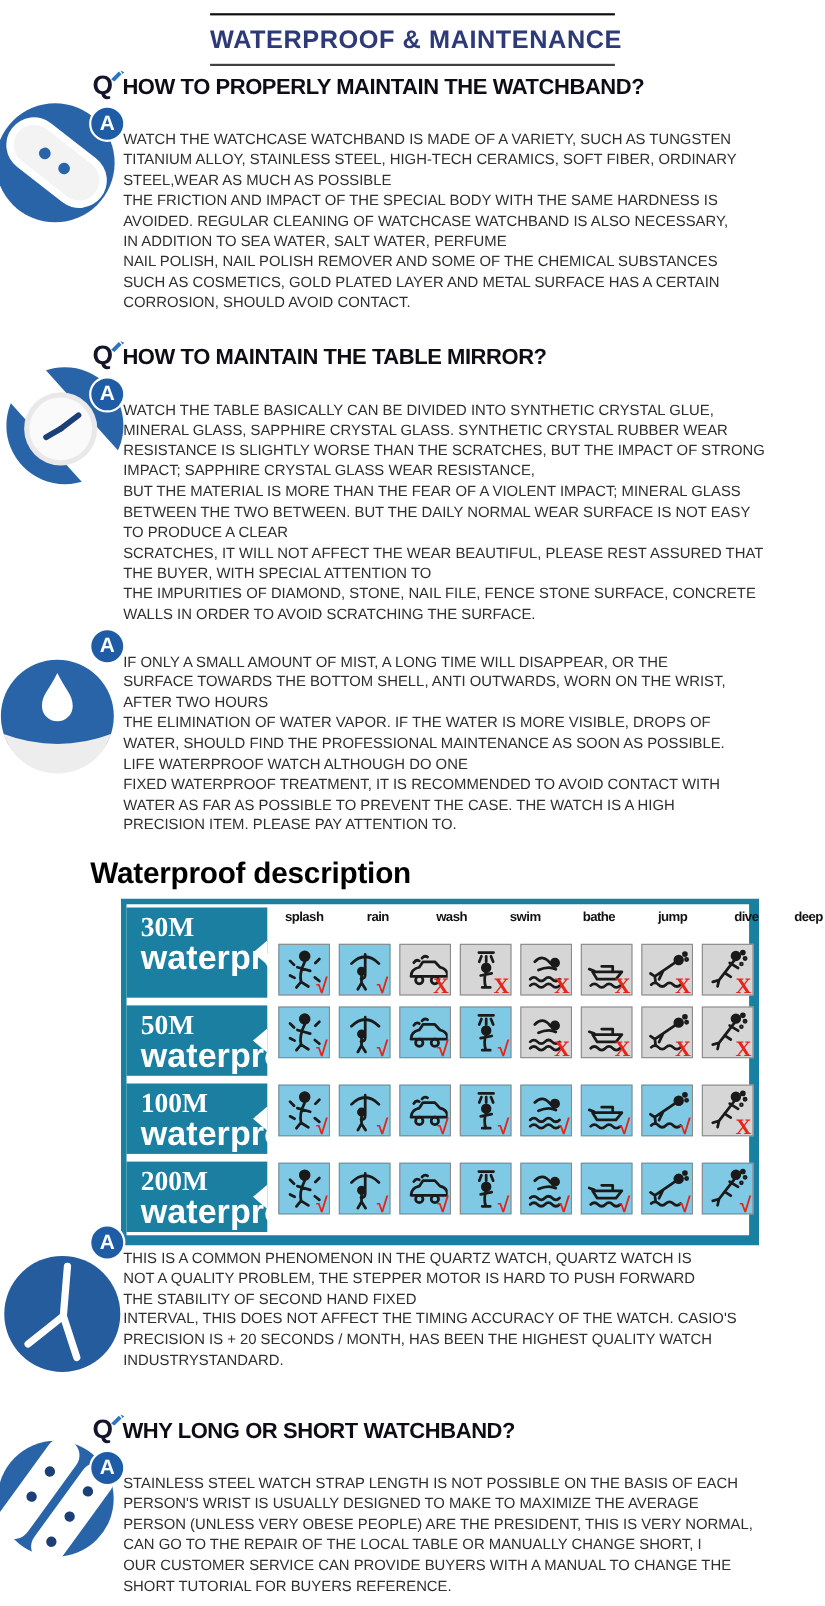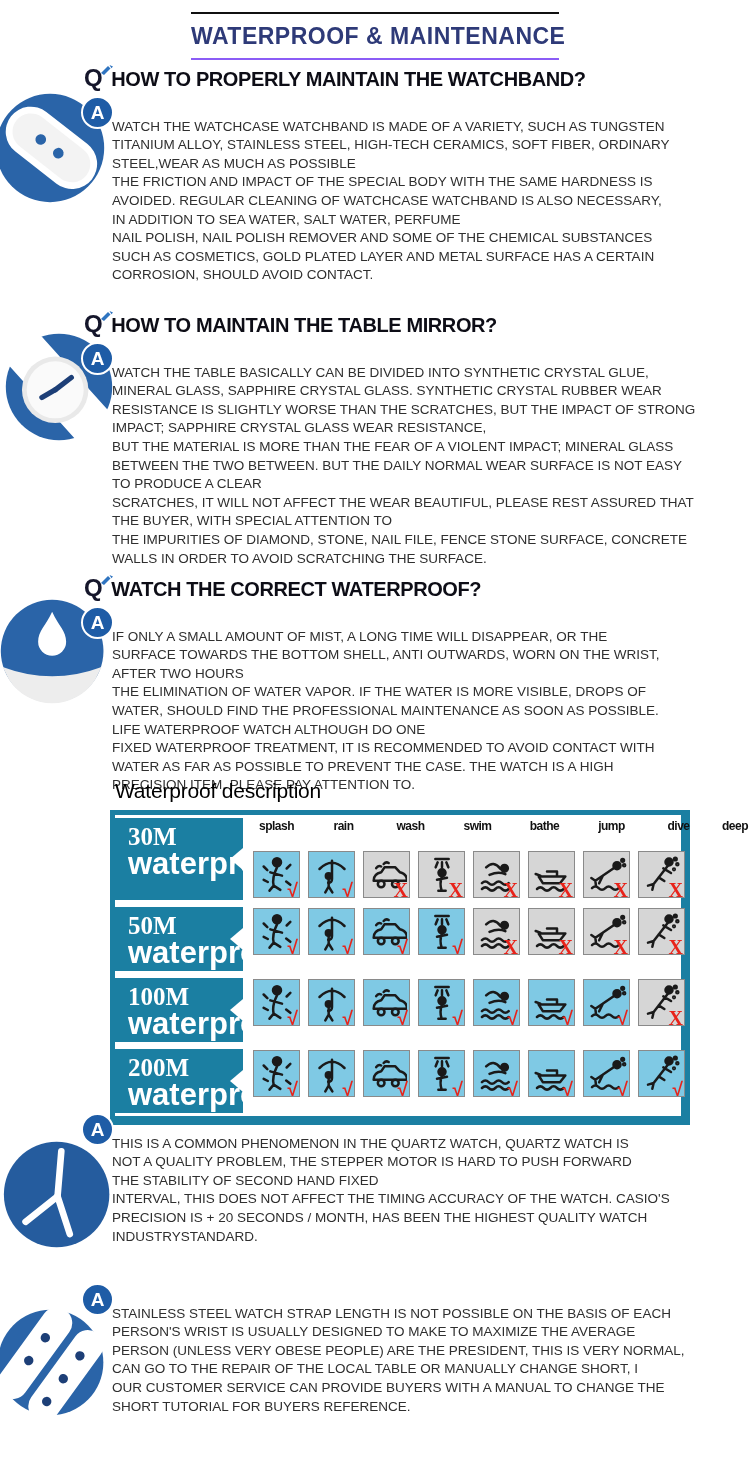--- a/index.html
+++ b/index.html
@@ -1,37 +1,37 @@
 <!DOCTYPE html>
 <html><head>
 <meta charset="utf-8">
 <style>
   html,body{margin:0;padding:0;background:#fff;}
   body{width:750px;height:1460px;overflow:hidden;font-family:"Liberation Sans",sans-serif;}
   .page{position:relative;width:750px;height:1460px;background:#fff;overflow:hidden;}
 
   
   .hdr{position:absolute;top:12px;left:0;width:750px;text-align:center;}
-  .hdr-box{display:inline-block;width:368px;border-top:2px solid #101010;border-bottom:2px solid #8b5cf6;padding:9px 0 8px 0;}
+  .hdr-box{display:inline-block;width:368px;border-top:2px solid #101010;border-bottom:2px solid #404040;padding:9px 0 8px 0;}
   .hdr-title{font-size:23px;font-weight:bold;color:#2e3a78;letter-spacing:0.5px;white-space:nowrap;}
 
   
   .qa{position:absolute;left:0;width:750px;}
   .qa h2{margin:0 0 7px 84px;font-size:20px;font-weight:bold;color:#0d0d16;letter-spacing:-0.4px;white-space:nowrap;}
   .q-glyph{position:relative;display:inline-block;font-size:24px;margin-right:9px;color:#15162b;}
   .q-spark{position:absolute;top:-9px;right:-11px;width:13px;height:13px;}
   .answer{position:relative;margin-left:112px;width:640px;font-size:13.5px;line-height:18.6px;color:#2f2f2f;white-space:pre-line;}
   .a-badge{position:absolute;left:-31px;top:-3px;width:29px;height:29px;border-radius:50%;background:#1e5ca6;color:#fff;
            font-weight:bold;font-size:19px;text-align:center;line-height:29px;border:2px solid #fff;box-sizing:content-box;}
   .big-icon{position:absolute;}
   .big-icon svg{display:block;}
 
   
   .wp{position:absolute;left:0;width:750px;}
-  .wp h3{margin:0 0 7px 115px;font-size:21px;font-weight:normal;color:#000;letter-spacing:-0.2px;}
+  .wp h3{margin:0 0 7px 82px;font-size:27px;font-weight:bold;color:#000;letter-spacing:-0.2px;}
   .wp-table{margin-left:110px;width:580px;box-sizing:border-box;border:5px solid #1b7fa2;border-right-width:9px;border-bottom-width:9px;background:#fff;padding:3px 0 3px 0;}
   .wp-row{display:flex;align-items:stretch;}
   .wp-row + .wp-row{margin-top:7px;}
   .wp-label{width:128px;flex:0 0 128px;background:#1b7fa2;color:#fff;position:relative;padding:5px 0 5px 13px;box-sizing:border-box;}
   .wp-label .l1{font-size:25px;font-weight:bold;line-height:28px;font-family:Liberation Serif, serif;}
   .wp-label .l2{font-size:31px;font-weight:bold;line-height:26px;}
   .wp-notch{position:absolute;right:0;top:50%;margin-top:-11px;width:0;height:0;
             border-top:11px solid transparent;border-bottom:11px solid transparent;border-right:13px solid #fff;}
   .wp-right{flex:1;padding:1px 4px 2px 10px;}
   .wp-heads{display:flex;gap:20px;margin-bottom:18px;}
@@ -118,24 +118,20 @@
   </section>
 
   <section class="qa" style="top:574px;">
     <span class="big-icon" style="left:-2px;top:22px;">
       <svg width="112" height="112" viewBox="0 0 120 120">
         <circle cx="58" cy="59" r="55" fill="#2a64a8"></circle>
         <path d="M5 76 q53 20 106 0 l-7 14 a55 55 0 0 1 -92 0 z" fill="#ededed"></path>
         <path d="M58 17 C51 32 43 38 43 49 a15 15 0 0 0 30 0 C73 38 65 32 58 17 z" fill="#fff"></path>
       </svg>
     </span>
-    <h2><span class="q-glyph"><span>Q</span><span class="q-spark"><svg width="13" height="13" viewBox="0 0 13 13">
-              <path d="M1 9 L8 2 L10.5 4.5 L4 11 Z" fill="#2f74c0"></path>
-              <path d="M9.5 1 L13 2.6 L11.4 4.2 Z" fill="#2f74c0"></path>
-            </svg></span></span><span>WATCH THE CORRECT WATERPROOF?</span></h2>
     <div class="answer">
       <span class="a-badge">A</span><span>IF ONLY A SMALL AMOUNT OF MIST, A LONG TIME WILL DISAPPEAR, OR THE
 SURFACE TOWARDS THE BOTTOM SHELL, ANTI OUTWARDS, WORN ON THE WRIST,
 AFTER TWO HOURS
 THE ELIMINATION OF WATER VAPOR. IF THE WATER IS MORE VISIBLE, DROPS OF
 WATER, SHOULD FIND THE PROFESSIONAL MAINTENANCE AS SOON AS POSSIBLE.
 LIFE WATERPROOF WATCH ALTHOUGH DO ONE
 FIXED WATERPROOF TREATMENT, IT IS RECOMMENDED TO AVOID CONTACT WITH
 WATER AS FAR AS POSSIBLE TO PREVENT THE CASE. THE WATCH IS A HIGH
 PRECISION ITEM. PLEASE PAY ATTENTION TO.</span>
@@ -485,20 +481,24 @@
           <rect x="22" y="6" width="33" height="112" rx="16" fill="#fff"></rect>
           <circle cx="38" cy="42" r="5" fill="#1d3f77"></circle>
           <circle cx="38" cy="72" r="5" fill="#1d3f77"></circle>
           <rect x="63" y="6" width="33" height="112" rx="16" fill="#fff"></rect>
           <circle cx="79" cy="36" r="5" fill="#1d3f77"></circle>
           <circle cx="79" cy="66" r="5" fill="#1d3f77"></circle>
           <circle cx="79" cy="96" r="5" fill="#1d3f77"></circle>
         </g>
       </svg>
     </span>
+    <h2><span class="q-glyph"><span>Q</span><span class="q-spark"><svg width="13" height="13" viewBox="0 0 13 13">
+              <path d="M1 9 L8 2 L10.5 4.5 L4 11 Z" fill="#2f74c0"></path>
+              <path d="M9.5 1 L13 2.6 L11.4 4.2 Z" fill="#2f74c0"></path>
+            </svg></span></span><span>WHY LONG OR SHORT WATCHBAND?</span></h2>
     <div class="answer">
       <span class="a-badge">A</span><span>STAINLESS STEEL WATCH STRAP LENGTH IS NOT POSSIBLE ON THE BASIS OF EACH
 PERSON'S WRIST IS USUALLY DESIGNED TO MAKE TO MAXIMIZE THE AVERAGE
 PERSON (UNLESS VERY OBESE PEOPLE) ARE THE PRESIDENT, THIS IS VERY NORMAL,
 CAN GO TO THE REPAIR OF THE LOCAL TABLE OR MANUALLY CHANGE SHORT, I
 OUR CUSTOMER SERVICE CAN PROVIDE BUYERS WITH A MANUAL TO CHANGE THE
 SHORT TUTORIAL FOR BUYERS REFERENCE.</span>
     </div>
   </section>
 

